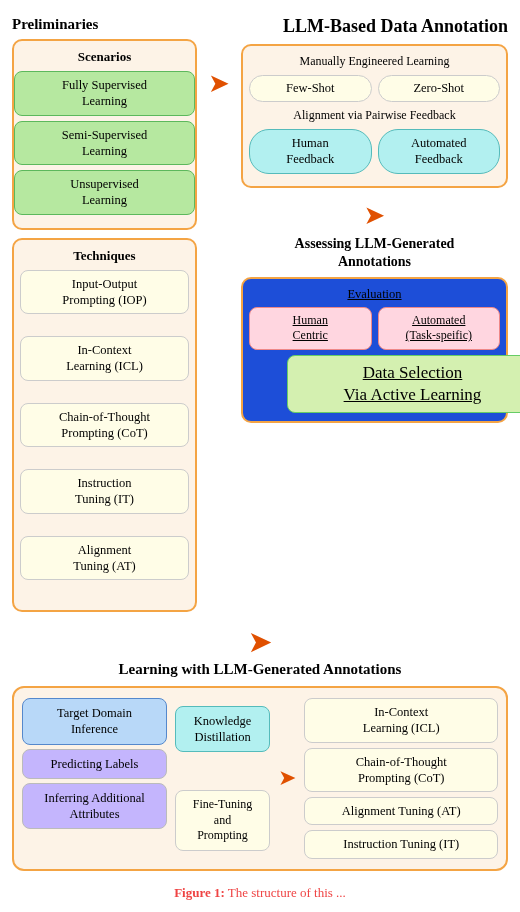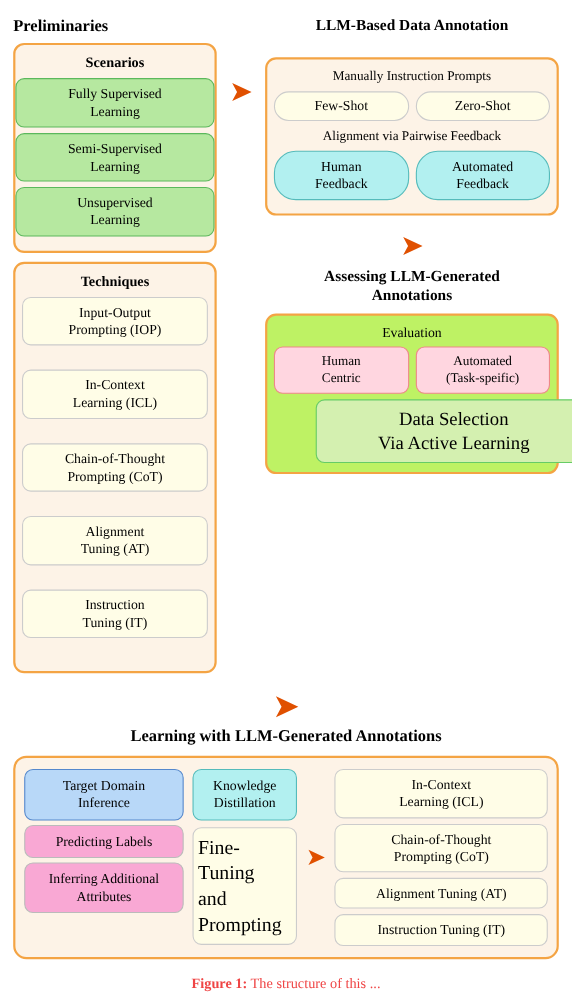--- a/index.html
+++ b/index.html
@@ -90,24 +90,24 @@
     }
 
     
     .col-right {
       flex: 1;
       display: flex;
       flex-direction: column;
     }
 
     .col-right-title {
-      font-size: 14px;
-      font-weight: bold;
-      text-align: center;
-      margin-bottom: 20px;
+      font-size: 18px;
+      font-weight: bold;
+      text-align: right;
+      margin-bottom: 7px;
     }
 
     .annotation-box {
       border: 2px solid #f4a444;
       border-radius: 10px;
       background: #fdf3e7;
       padding: 8px 6px;
       margin-bottom: 8px;
     }
 
@@ -150,22 +150,23 @@
       font-size: 14px;
       font-weight: bold;
       text-align: center;
       margin-bottom: 6px;
       line-height: 1.3;
     }
 
     .eval-box {
       border: 2px solid #f4a444;
       border-radius: 10px;
-      background: #bef264;
+      background: #1d4ed8;
       padding: 8px 6px;
+      text-decoration: underline;
     }
 
     .eval-label {
       font-size: 12.5px;
       text-align: center;
       margin-bottom: 5px;
     }
 
     .eval-row {
       display: flex;
@@ -240,55 +241,56 @@
       background: #b8d8f8;
       border: 1.5px solid #5588cc;
       border-radius: 8px;
       text-align: center;
       padding: 6px 4px;
       font-size: 12.5px;
       line-height: 1.3;
     }
 
     .white-item {
-      background: #f9a8d4;
+      background: #c4b5fd;
       border: 1.5px solid #bbb;
       border-radius: 8px;
       text-align: center;
       padding: 6px 4px;
       font-size: 12.5px;
       line-height: 1.3;
     }
 
     .bottom-middle {
       display: flex;
       flex-direction: column;
       align-items: center;
       justify-content: space-around;
-      gap: 6px;
+      gap: 22px;
       flex: 0 0 95px;
     }
 
     .teal-center-item {
       background: #b2f0f0;
       border: 1.5px solid #5bb;
       border-radius: 8px;
       text-align: center;
       padding: 6px 4px;
       font-size: 12.5px;
       line-height: 1.3;
       width: 100%;
     }
 
     .yellow-center-item {
       background: #fffde7;
       border: 1.5px solid #ccc;
       border-radius: 8px;
+      text-align: center;
       padding: 6px 4px;
-      font-size: 18px;
+      font-size: 12px;
       line-height: 1.3;
       width: 100%;
     }
 
     .arrow-right-small {
       font-size: 22px;
       color: #e05000;
       display: flex;
       align-items: center;
     }
@@ -349,34 +351,34 @@
         <div class="green-item">Fully Supervised<br>Learning</div>
         <div class="green-item">Semi-Supervised<br>Learning</div>
         <div class="green-item">Unsupervised<br>Learning</div>
       </div>
 
       <div class="techniques-box">
         <div class="techniques-title">Techniques</div>
         <div class="cream-item">Input-Output<br>Prompting (IOP)</div>
         <div class="cream-item">In-Context<br>Learning (ICL)</div>
         <div class="cream-item">Chain-of-Thought<br>Prompting (CoT)</div>
+        <div class="cream-item">Instruction<br>Tuning (IT)</div>
         <div class="cream-item">Alignment<br>Tuning (AT)</div>
-        <div class="cream-item">Instruction<br>Tuning (IT)</div>
       </div>
     </div>
 
     <div class="arrow-right-top">
       <span class="arrow-symbol">➤</span>
     </div>
 
     <div class="col-right">
       <div class="col-right-title">LLM-Based Data Annotation</div>
 
       <div class="annotation-box">
-        <div class="annotation-section-title">Manually Instruction Prompts</div>
+        <div class="annotation-section-title">Manually Engineered Learning</div>
         <div class="row-items">
           <div class="yellow-item">Few-Shot</div>
           <div class="yellow-item">Zero-Shot</div>
         </div>
         <div class="annotation-section-title" style="margin-top:6px;">Alignment via Pairwise Feedback</div>
         <div class="row-items">
           <div class="teal-item">Human<br>Feedback</div>
           <div class="teal-item">Automated<br>Feedback</div>
         </div>
       </div>

